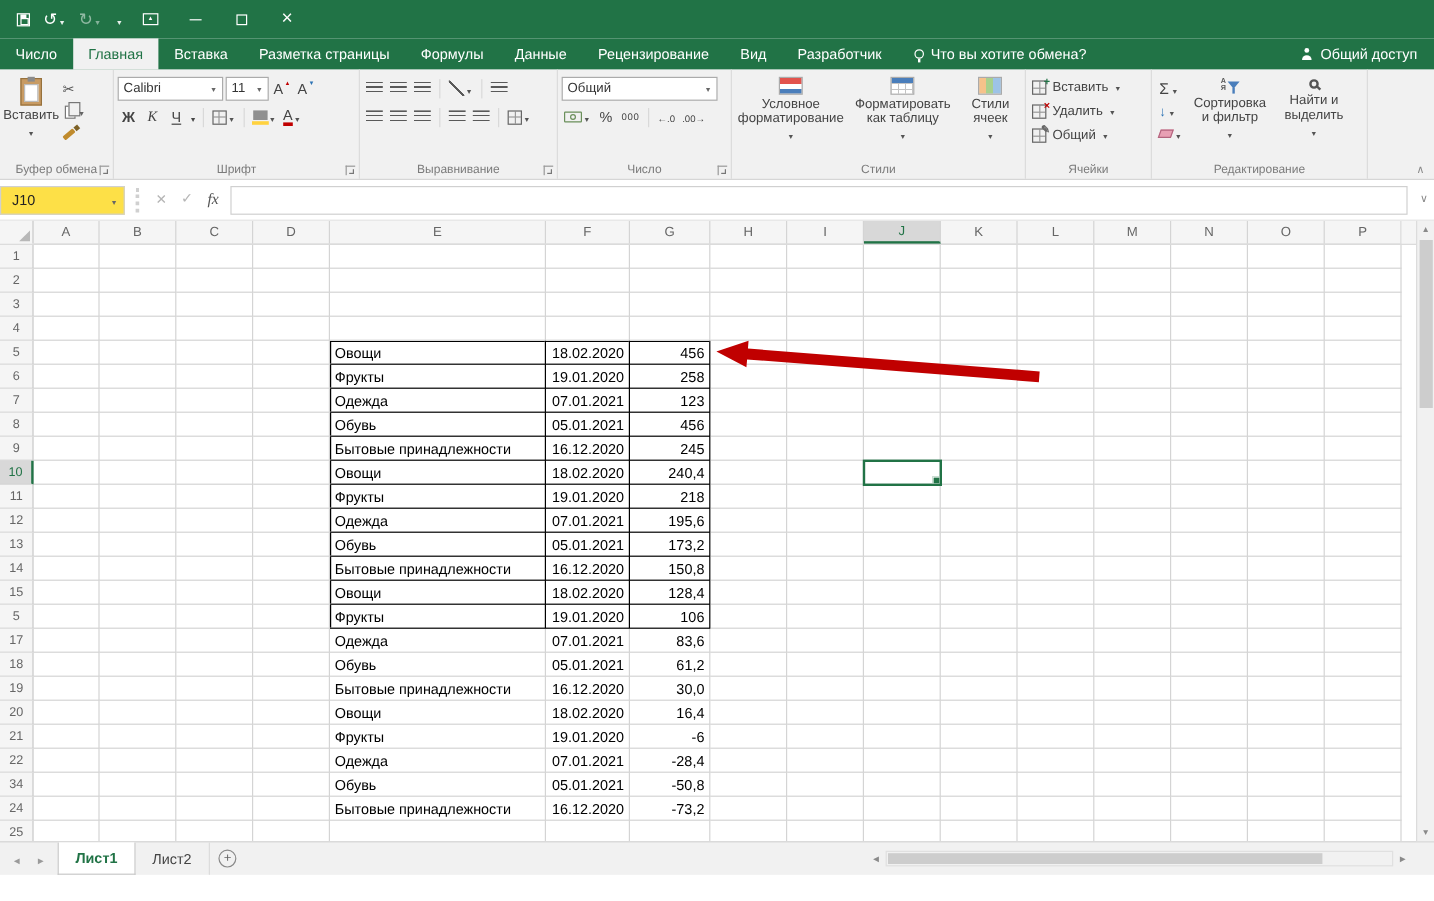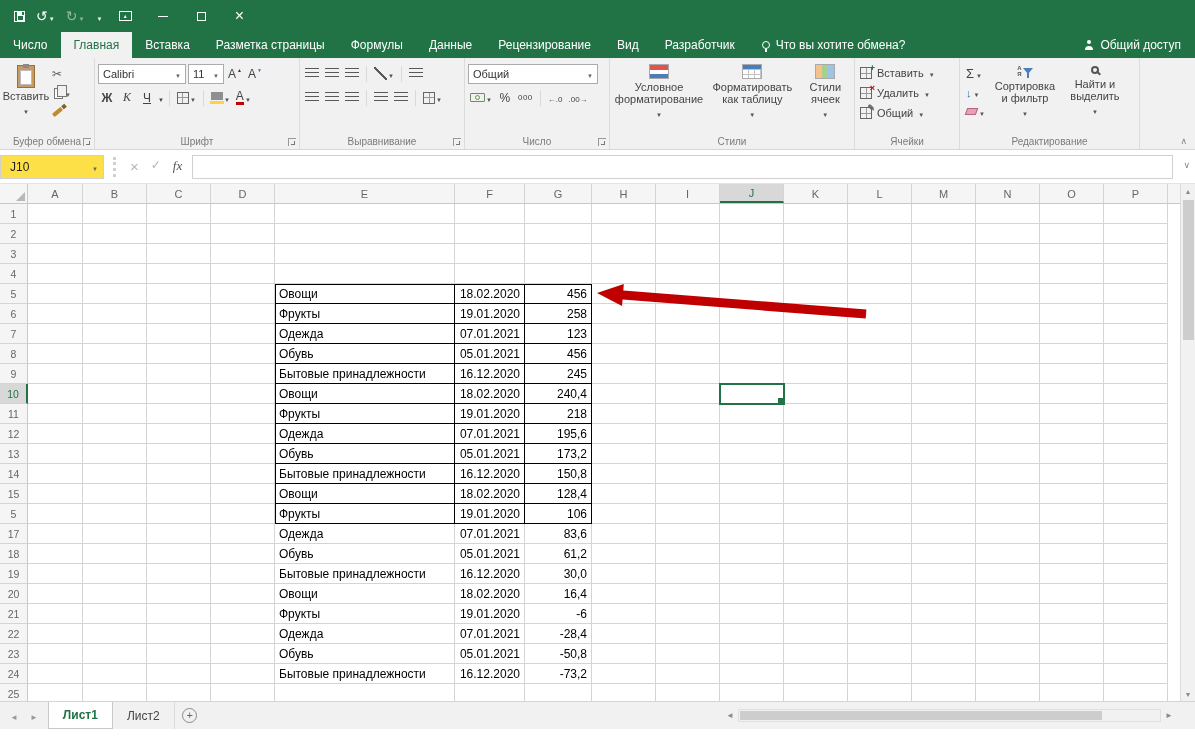--- a/index.html
+++ b/index.html
@@ -927,21 +927,21 @@
         <div class="cell" style="width: 64px;"></div>
         <div class="cell" style="width: 64px;"></div>
         <div class="cell" style="width: 64px;"></div>
         <div class="cell" style="width: 64px;"></div>
         <div class="cell" style="width: 64px;"></div>
         <div class="cell" style="width: 64px;"></div>
         <div class="cell" style="width: 64px;"></div>
         <div class="cell" style="width: 64px;"></div>
       </div>
       <div class="grow">
-        <div class="rowh">23</div>
+        <div class="rowh">34</div>
         <div class="cell" style="width: 55px;"></div>
         <div class="cell" style="width: 64px;"></div>
         <div class="cell" style="width: 64px;"></div>
         <div class="cell" style="width: 64px;"></div>
         <div class="cell" style="width: 180px;">Обувь</div>
         <div class="cell num" style="width: 70px;">05.01.2021</div>
         <div class="cell num" style="width: 67px;">-50,8</div>
         <div class="cell" style="width: 64px;"></div>
         <div class="cell" style="width: 64px;"></div>
         <div class="cell" style="width: 64px;"></div>

